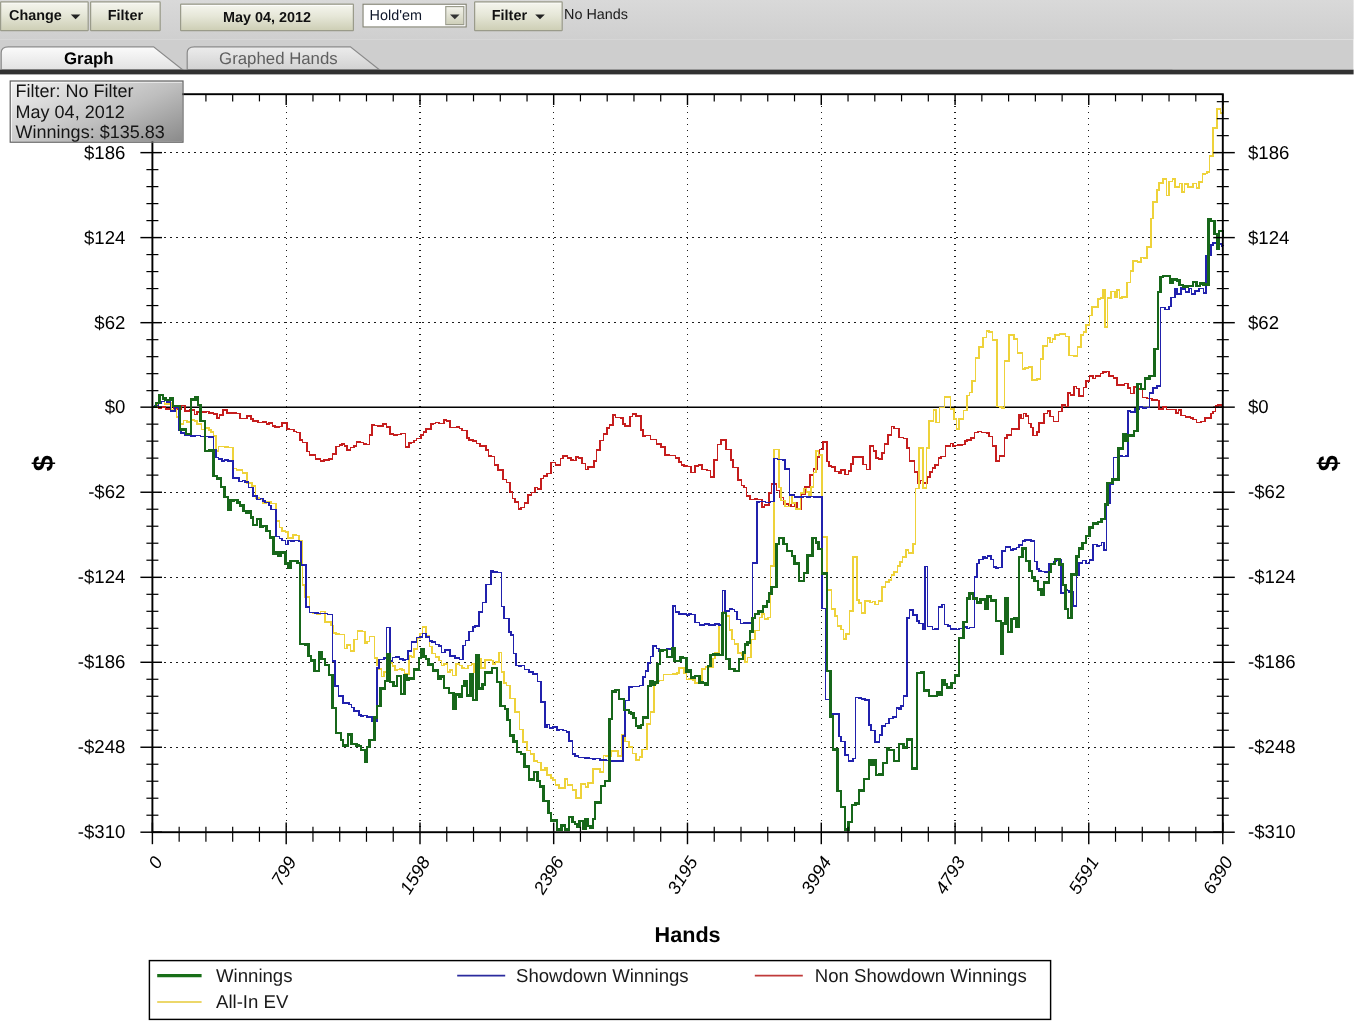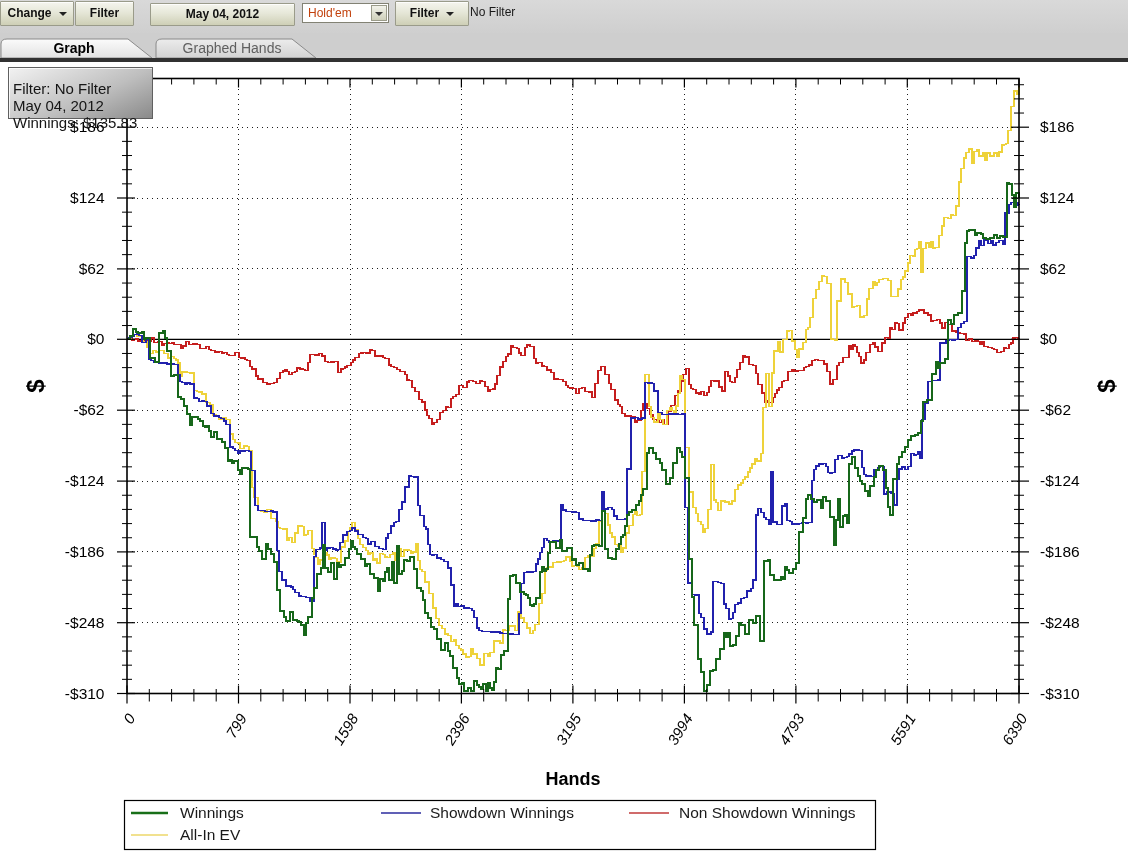--- a/index.html
+++ b/index.html
@@ -7,31 +7,31 @@
 #toolbar { position:absolute; top:0; left:0; width:1128px; height:33px;
   background:linear-gradient(#d9d9d9, #cfcfcf); }
 .btn { position:absolute; top:1px; height:25px;
   background:linear-gradient(#f5f5ee, #e6e7d8 45%, #cecfb6);
   border:1px solid #9a9b8a; border-radius:1px;
   font-weight:bold; font-size:12px; color:#111; text-align:center;
   line-height:23px; box-shadow: inset 0 1px 0 rgba(255,255,255,.8); }
 .arr { display:inline-block; width:0; height:0; border-left:4px solid transparent;
   border-right:4px solid transparent; border-top:4px solid #222; margin-left:7px; vertical-align:middle; }
 #combo { position:absolute; left:302px; top:3px; width:87px; height:20px; background:#fff;
-  border:1px solid #828274; font-size:12px; color:#c2410c; line-height:18px; padding-left:5px; }
+  border:1px solid #828274; font-size:12px; color:#0f172a; line-height:18px; padding-left:5px; }
 #combo .cbtn { position:absolute; right:1px; top:1px; width:16px; height:16px;
   background:linear-gradient(#f2f2ea,#cfd0ba); border:1px solid #9a9b8a; }
 #combo .cbtn .arr { position:absolute; left:3px; top:6px; margin:0; border-top-color:#333; }
 #nofilter { position:absolute; left:470px; top:5px; font-size:12px; color:#1a1a1a; }
 #tabstrip { position:absolute; top:33px; left:0; width:977px; height:25px; background:#cecece; }
 #darkline { position:absolute; top:58px; left:0; width:1128px; height:4px; background:#313131; }
 #tooltip { position:absolute; left:8px; top:67px; width:145px; height:52px;
   background:linear-gradient(155deg, #f2f2f2 0%, #bebebe 58%, #8a8a8a 100%);
   border:1px solid #606060; box-shadow: inset 1px 1px 0 rgba(255,255,255,.75);
-  font-size:15px; color:#151515; padding:12px 0 0 4px; line-height:17px; z-index:5; }
+  font-size:15px; color:#151515; padding:0 0 0 4px; line-height:17px; z-index:5; }
 #chart { position:absolute; top:0; left:0; }
 </style>
 </head>
 <body>
 <div id="chart"><svg width="1128" height="863" viewBox="0 0 1128 863" font-family="Liberation Sans, sans-serif">
 <line x1="127" y1="127.2" x2="1019" y2="127.2" stroke="#1c1c1c" stroke-width="1" stroke-dasharray="1 4" shape-rendering="crispEdges"></line>
 <line x1="127" y1="198.0" x2="1019" y2="198.0" stroke="#1c1c1c" stroke-width="1" stroke-dasharray="1 4" shape-rendering="crispEdges"></line>
 <line x1="127" y1="268.9" x2="1019" y2="268.9" stroke="#1c1c1c" stroke-width="1" stroke-dasharray="1 4" shape-rendering="crispEdges"></line>
 <line x1="127" y1="410.2" x2="1019" y2="410.2" stroke="#1c1c1c" stroke-width="1" stroke-dasharray="1 4" shape-rendering="crispEdges"></line>
 <line x1="127" y1="481.1" x2="1019" y2="481.1" stroke="#1c1c1c" stroke-width="1" stroke-dasharray="1 4" shape-rendering="crispEdges"></line>
@@ -261,21 +261,21 @@
 <text x="679" y="818" font-size="15.5" fill="#1a1a1a">Non Showdown Winnings</text>
 </svg></div>
 <div id="toolbar">
   <div class="btn" style="left:0;width:74px;">Change<span class="arr"></span></div>
   <div class="btn" style="left:75px;width:59px;">Filter</div>
   <div class="btn" style="left:150px;width:145px;top:3px;height:23px;line-height:21px;">May 04, 2012</div>
   <div id="combo">Hold'em<span class="cbtn">
         <span class="arr"></span>
       </span></div>
   <div class="btn" style="left:395px;width:74px;">Filter<span class="arr"></span></div>
-  <div id="nofilter">No Filter</div>
+  <div id="nofilter">No Hands</div>
 </div>
 <div id="tabstrip">
 <svg width="1128" height="25" viewBox="0 0 1128 25" font-family="Liberation Sans, sans-serif">
   <rect x="0" y="0" width="1128" height="25" fill="#cecece"></rect>
   <path d="M 156 25 L 156 11 Q 156 6 162 6 L 292 6 L 316 25 Z" fill="url(#tg2)" stroke="#8a8a8a" stroke-width="1"></path>
   <path d="M 1 25 L 1 11 Q 1 6 7 6 L 128 6 L 152 25 Z" fill="url(#tg1)" stroke="#8a8a8a" stroke-width="1"></path>
   <defs>
     <linearGradient id="tg1" x1="0" y1="0" x2="0" y2="1">
       <stop offset="0" stop-color="#fbfbfb"></stop>
           <stop offset="1" stop-color="#e2e2e2"></stop>

